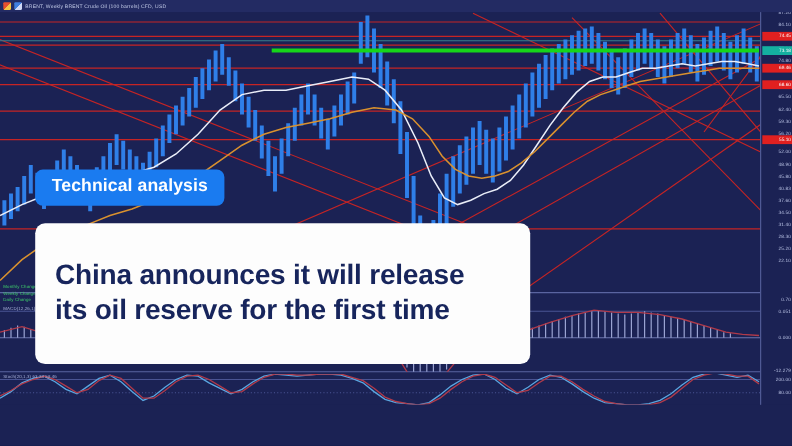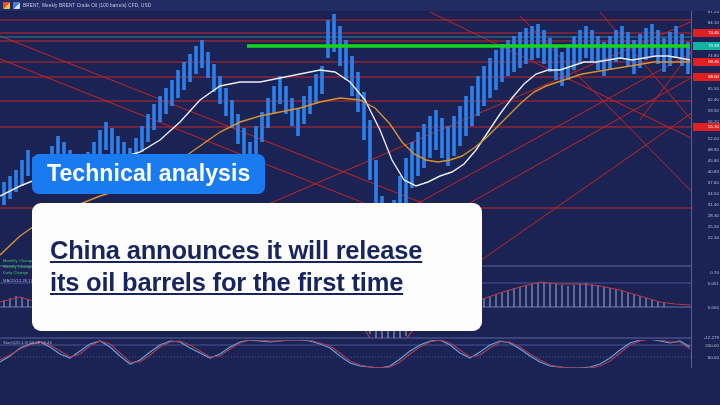--- a/index.html
+++ b/index.html
@@ -30,29 +30,29 @@
   .ptag.red{background:#e02020;}
   .ptag.teal{background:#14b0a0;}
 
   
   .ind-label{position:absolute;font-size:4px;letter-spacing:.1px;white-space:nowrap;z-index:4;}
   .ind-label.green{color:#3fd06a;}
   .ind-label.pale{color:#aab3da;}
 
   
   .badge{position:absolute;left:32px;top:154px;background:#1a7bf0;color:#fff;
-     border-radius:7px;padding:8px 15px 9px 15px;font-size:23px;font-weight:bold;
+     border-radius:7px;padding:8px 15px 9px 15px;font-size:16px;font-weight:bold;
      letter-spacing:.1px;z-index:20;line-height:1;}
 
   
   .card{position:absolute;left:32px;top:203px;width:450px;height:128px;background:#fdfdfd;
      border-radius:9px;z-index:20;display:flex;align-items:center;box-sizing:border-box;
      padding:0 18px;}
   .card h1{margin:0;color:#17255c;font-size:25.5px;font-weight:bold;line-height:1.25;
-     letter-spacing:-.2px;text-decoration:underline;}
+     letter-spacing:-.2px;}
 
   
   .footer{position:absolute;left:0;bottom:0;width:720px;height:40px;background:#17215a;
      z-index:25;box-sizing:border-box;padding:7px 12px 0 12px;}
   .footer p{margin:0;color:#b9c3e2;font-size:8.4px;line-height:1.45;letter-spacing:.05px;}
 </style>
 </head>
 <body>
 
 <div id="stage">
@@ -422,18 +422,18 @@
     <span class="tb-ico a"></span>
     <span class="tb-ico b"></span>
     <span class="tb-txt">BRENT, Weekly  BRENT Crude Oil (100 barrels) CFD, USD</span>
   </div>
 
   <div class="badge">Technical analysis</div>
 
   <div class="card">
     <h1>
       <span>China announces it will release</span><br>
-      <span>its oil barrels for the first time</span>
+      <span>its oil reserve for the first time</span>
     </h1>
   </div>
 
 
 </div>
 
 </body></html>

